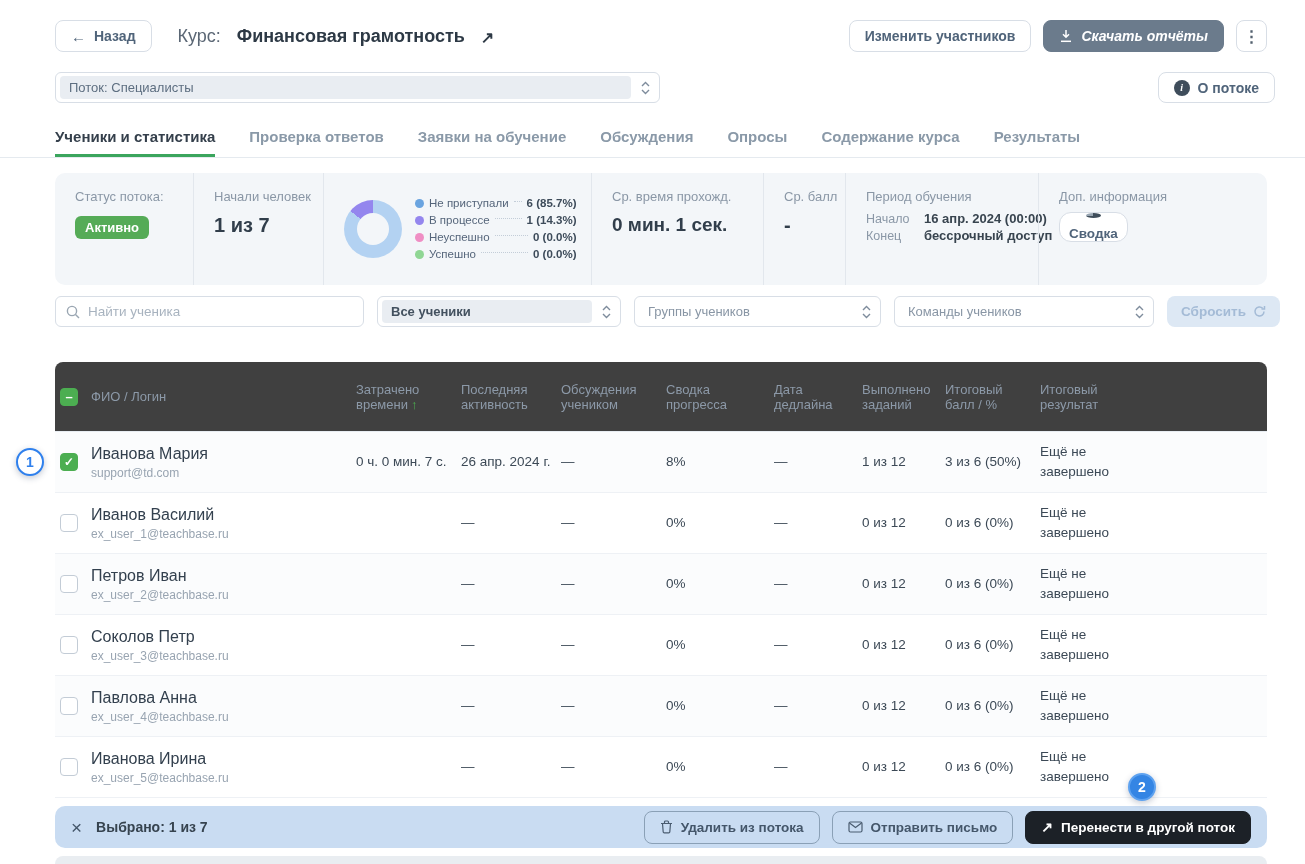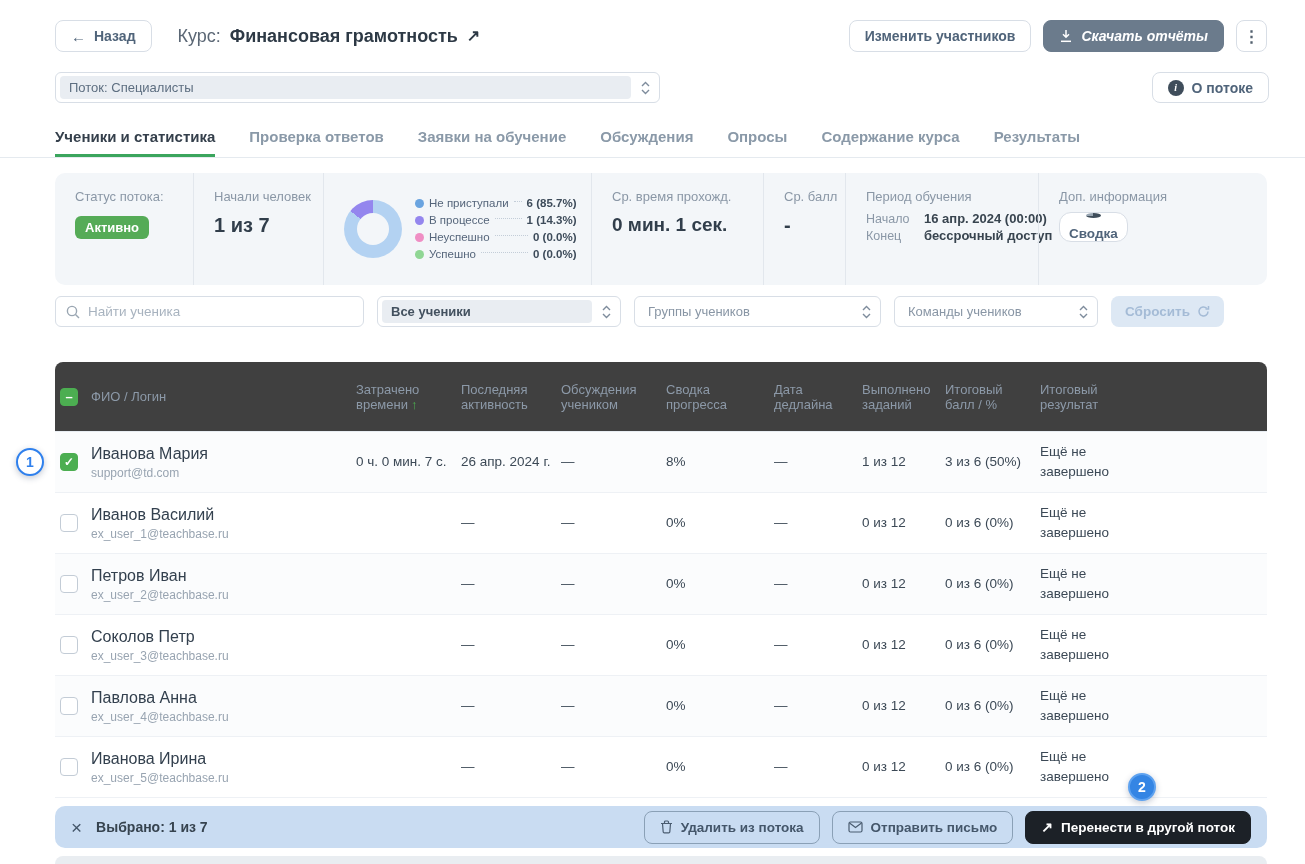--- a/index.html
+++ b/index.html
@@ -15,41 +15,41 @@
     display:inline-flex; align-items:center; justify-content:center; gap:8px;
     height:32px; padding:0 15px; border:1px solid #d8dee6; border-radius:8px;
     background:#fff; color:#50647a; font-size:14px; font-weight:600; cursor:pointer; white-space:nowrap;
     font-family:inherit;
   }
   .btn.dark { background:#6b7b8c; border-color:#6b7b8c; color:#fff;font-style:italic; }
   .btn.kebab { width:31px; padding:0; font-size:16px; color:#53606e; }
 
   
   .topbar { left:55px; top:20px; right:38px; display:flex; align-items:center; gap:12px; }
-  .title { display:flex; align-items:flex-start; gap:9px; margin-left:14px; }
+  .title { display:flex; align-items:flex-end; gap:16px; margin-left:14px; }
   .t-pre { font-size:18px; color:#5b6775; }
   .t-name { font-size:18px; font-weight:700; color:#2d3945; }
   .t-ext { font-size:16px; font-weight:700; color:#2d3945; cursor:pointer; }
   .spacer { flex:1; }
   .back-arr { font-size:15px; }
 
   
   .select {
     position:relative; height:31px; border:1px solid #d8dee6; border-radius:6px;
     background:#fff; display:flex; align-items:center; padding:0 28px 0 4px; cursor:pointer;
   }
   .select .chip {
     flex:1; height:23px; background:#e9edf2; border-radius:4px; display:flex;
     align-items:center; padding:0 9px; font-size:13px; color:#5d6e80;
   }
   .select .chip.strong { color:#43515f; font-weight:600; }
   .select.plain { padding-left:13px; font-size:13px; color:#8996a5; }
   .select .chev { position:absolute; right:9px; top:50%; transform:translateY(-50%); display:flex; }
 
-  .row2 { left:55px; top:72px; right:36px; display:flex; align-items:center; }
+  .row2 { left:55px; top:72px; right:30px; display:flex; align-items:center; }
   .flow-select { width:605px; }
   .about-btn { margin-left:auto; height:31px; }
   .info-dot {
     width:16px; height:16px; border-radius:50%; background:#3f4d5b; color:#fff;
     font-size:10px; font-weight:700; display:inline-flex; align-items:center; justify-content:center;
     font-family:"Liberation Serif", serif; font-style:italic;
   }
 
   
   .tabs { left:55px; top:128px; display:flex; gap:34px; }
@@ -86,21 +86,21 @@
   .pie-ic { width:15px; height:15px; border-radius:50%; background:conic-gradient(#3f4d5a 0 262deg,#98a5b1 262deg 360deg); }
 
   
   .filters { left:55px; top:296px; display:flex; gap:13px; }
   .search-box {
     width:309px; height:31px; border:1px solid #d8dee6; border-radius:6px; background:#fff;
     display:flex; align-items:center; padding:0 10px; gap:8px;
   }
   .search-box input { border:none; outline:none; flex:1; font-size:13.5px; color:#737373; font-family:inherit; background:transparent; }
   .search-box input::placeholder { color:#a8b3bf; }
-  .f-sel1 { width:244px; } .f-sel2 { width:247px; } .f-sel3 { width:204px; }
+  .f-sel1 { width:244px; } .f-sel2 { width:247px; } .f-sel3 { width:260px; }
   .reset-btn {
     width:113px; height:31px; border:none; border-radius:8px; background:#dde8f4;
     color:#a4bbd6; font-size:13.5px; font-weight:600; display:inline-flex; align-items:center;
     justify-content:center; gap:7px; cursor:default; font-family:inherit;
   }
 
   
   .table { left:55px; top:362px; width:1212px; }
   .thead {
     display:flex; align-items:center; height:70px; background:#404040;

